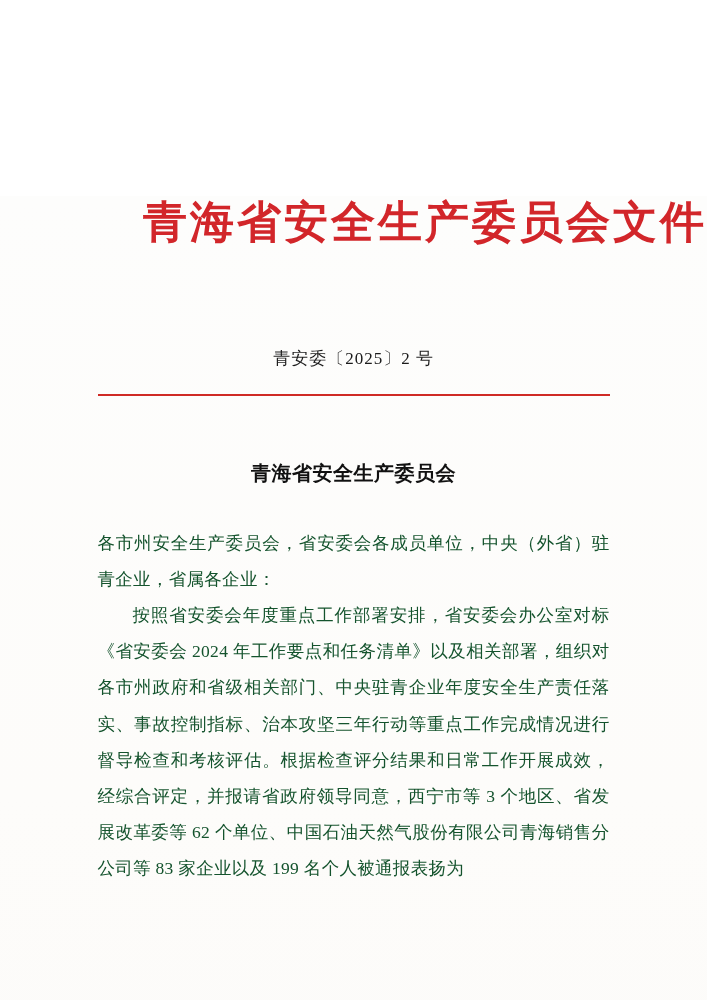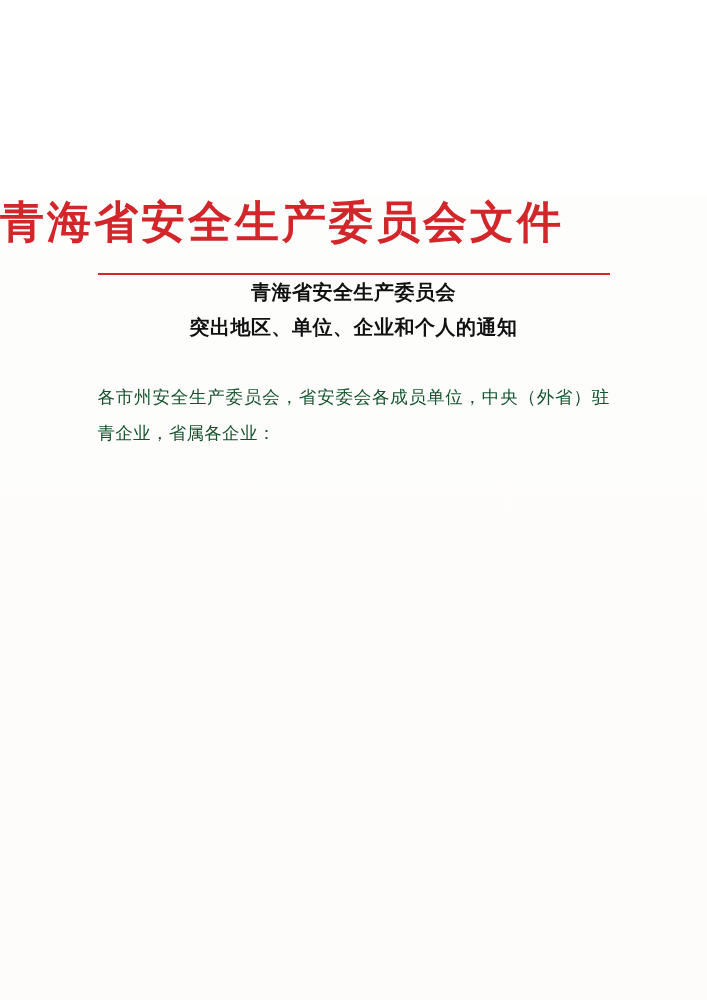--- a/index.html
+++ b/index.html
@@ -27,21 +27,21 @@
     inset: 0;
     background: linear-gradient(180deg, #fdfdfc 0%, #fdfcfa 60%, #fcfbf9 100%);
     pointer-events: none;
   }
   .content {
     position: relative;
     z-index: 2;
   }
 
   .doc-title {
-    text-align: left;
+    text-align: right;
     color: #d2262a;
     font-family: "DejaVu Serif", serif;
     font-weight: bold;
     font-size: 44px;
     letter-spacing: 3px;
     margin-top: 196px;
     line-height: 1.2;
     white-space: nowrap;
   }
 
@@ -55,20 +55,21 @@
   }
 
   .red-rule {
     width: 512px;
     height: 2.5px;
     background: #cf2a25;
     margin: 24px auto 0 auto;
   }
 
   .notice-title {
+    margin-top: 60px;
     text-align: center;
     font-family: "DejaVu Serif", serif;
     font-weight: bold;
     font-size: 20px;
     color: #111;
     line-height: 1.75;
     letter-spacing: 0.5px;
   }
   .notice-title div {
     white-space: nowrap;
@@ -94,27 +95,28 @@
 </head>
 <body>
 
 <div class="page">
   <div class="paper-tint"></div>
 
   <div class="content">
 
     <div class="doc-title">青海省安全生产委员会文件</div>
 
+    <div class="doc-number">青安委〔2025〕2 号</div>
 
     <div class="red-rule"></div>
 
     <div class="notice-title">
       <div>青海省安全生产委员会</div>
-      <div>突出地区、单位、企业和个人的通知</div>
     </div>
 
     <div class="body-text">
       <p>各市州安全生产委员会，省安委会各成员单位，中央（外省）驻青企业，省属各企业：</p>
+      <p class="indent">按照省安委会年度重点工作部署安排，省安委会办公室对标《省安委会 2024 年工作要点和任务清单》以及相关部署，组织对各市州政府和省级相关部门、中央驻青企业年度安全生产责任落实、事故控制指标、治本攻坚三年行动等重点工作完成情况进行督导检查和考核评估。根据检查评分结果和日常工作开展成效，经综合评定，并报请省政府领导同意，西宁市等 3 个地区、省发展改革委等 62 个单位、中国石油天然气股份有限公司青海销售分公司等 83 家企业以及 199 名个人被通报表扬为</p>
     </div>
 
   </div>
 
 </div>
 
 </body></html>

